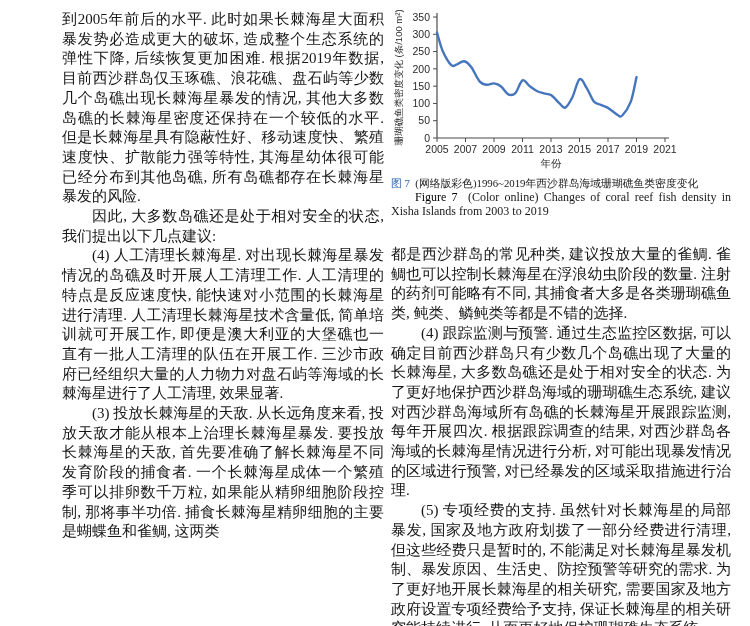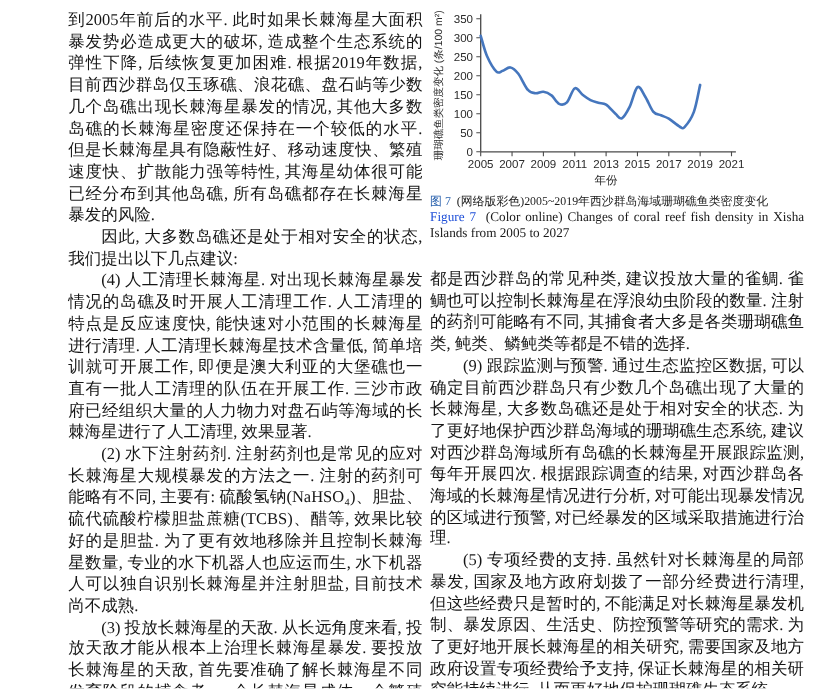--- a/index.html
+++ b/index.html
@@ -45,21 +45,20 @@
 </style>
 </head>
 <body>
 
 <div class="page">
 
   <div class="col col-left">
     <p class="para">到2005年前后的水平. 此时如果长棘海星大面积暴发势必造成更大的破坏, 造成整个生态系统的弹性下降, 后续恢复更加困难. 根据2019年数据, 目前西沙群岛仅玉琢礁、浪花礁、盘石屿等少数几个岛礁出现长棘海星暴发的情况, 其他大多数岛礁的长棘海星密度还保持在一个较低的水平. 但是长棘海星具有隐蔽性好、移动速度快、繁殖速度快、扩散能力强等特性, 其海星幼体很可能已经分布到其他岛礁, 所有岛礁都存在长棘海星暴发的风险.</p>
     <p class="para indent">因此, 大多数岛礁还是处于相对安全的状态, 我们提出以下几点建议:</p>
     <p class="para indent">(4) 人工清理长棘海星. 对出现长棘海星暴发情况的岛礁及时开展人工清理工作. 人工清理的特点是反应速度快, 能快速对小范围的长棘海星进行清理. 人工清理长棘海星技术含量低, 简单培训就可开展工作, 即便是澳大利亚的大堡礁也一直有一批人工清理的队伍在开展工作. 三沙市政府已经组织大量的人力物力对盘石屿等海域的长棘海星进行了人工清理, 效果显著.</p>
-    <p class="para indent">(2) 水下注射药剂. 注射药剂也是常见的应对长棘海星大规模暴发的方法之一. 注射的药剂可能略有不同, 主要有: 硫酸氢钠(NaHSO₄)、胆盐、硫代硫酸柠檬胆盐蔗糖(TCBS)、醋等, 效果比较好的是胆盐. 为了更有效地移除并且控制长棘海星数量, 专业的水下机器人也应运而生, 水下机器人可以独自识别长棘海星并注射胆盐, 目前技术尚不成熟.</p>
     <p class="para indent">(3) 投放长棘海星的天敌. 从长远角度来看, 投放天敌才能从根本上治理长棘海星暴发. 要投放长棘海星的天敌, 首先要准确了解长棘海星不同发育阶段的捕食者. 一个长棘海星成体一个繁殖季可以排卵数千万粒, 如果能从精卵细胞阶段控制, 那将事半功倍. 捕食长棘海星精卵细胞的主要是蝴蝶鱼和雀鲷, 这两类</p>
   </div>
 
   <div class="col col-right">
 
     <figure class="fig">
       <div class="chart-wrap">
         <svg id="chart-svg" width="340" height="167" viewBox="0 0 340 167">
             <line x1="46" y1="8" x2="46" y2="133" stroke="#4a4a4a" stroke-width="1.2"></line>
             <line x1="46" y1="133" x2="278" y2="133" stroke="#4a4a4a" stroke-width="1.2"></line>
@@ -98,29 +97,29 @@
             <line x1="274" y1="133" x2="274" y2="137" stroke="#4a4a4a" stroke-width="1"></line>
             <text x="274" y="148" text-anchor="middle" font-size="10.5" fill="#2a2a2a">2021</text>
             <text x="160" y="162" text-anchor="middle" font-size="10.5" fill="#2a2a2a">年份</text>
             <text x="11" y="72.5" transform="rotate(-90 11 72.5)" text-anchor="middle" font-size="9.5" fill="#2a2a2a">珊瑚礁鱼类密度变化 (条/100 m²)</text>
             <path d="M 46.0 27.6 C 47.0 30.6, 49.3 40.5, 51.7 45.9 C 54.1 51.3, 57.9 57.8, 60.3 60.1 C 62.6 62.3, 63.8 60.0, 66.0 59.4 C 68.1 58.7, 70.7 55.8, 73.1 56.3 C 75.5 56.7, 77.6 58.7, 80.2 62.1 C 82.8 65.5, 86.1 73.7, 88.8 76.6 C 91.4 79.6, 93.5 79.5, 95.9 79.8 C 98.3 80.0, 100.6 78.1, 103.0 78.4 C 105.4 78.7, 107.8 79.6, 110.1 81.5 C 112.5 83.3, 114.9 88.3, 117.3 89.4 C 119.6 90.5, 122.0 90.4, 124.4 88.1 C 126.8 85.7, 129.1 76.4, 131.5 75.3 C 133.9 74.1, 136.3 79.4, 138.6 81.1 C 141.0 82.9, 143.4 84.8, 145.8 86.0 C 148.1 87.2, 150.5 87.7, 152.9 88.4 C 155.3 89.1, 157.4 88.5, 160.0 90.1 C 162.6 91.8, 166.2 96.4, 168.5 98.4 C 170.9 100.5, 172.1 103.6, 174.3 102.6 C 176.4 101.5, 179.0 96.9, 181.4 92.2 C 183.8 87.5, 186.1 75.8, 188.5 74.2 C 190.9 72.7, 193.3 79.2, 195.6 82.9 C 198.0 86.6, 200.4 93.5, 202.8 96.4 C 205.1 99.2, 207.5 98.7, 209.9 99.8 C 212.3 100.9, 214.1 101.2, 217.0 102.9 C 219.9 104.7, 224.6 108.9, 227.0 110.2 C 229.4 111.5, 229.1 112.8, 231.3 110.5 C 233.4 108.3, 237.4 103.1, 239.8 96.7 C 242.2 90.3, 244.5 76.2, 245.5 72.2" fill="none" stroke="#4576bd" stroke-width="2.4" stroke-linecap="round" stroke-linejoin="round"></path>
           </svg>
       </div>
       <figcaption class="caption">
         <div class="cap-cn">
           <span class="cap-label" style="color: rgb(44, 99, 174);">图 7</span>&nbsp;
-          <span>(网络版彩色)2005~2019年西沙群岛海域珊瑚礁鱼类密度变化</span>
+          <span>(网络版彩色)1996~2019年西沙群岛海域珊瑚礁鱼类密度变化</span>
         </div>
         <div class="cap-en">
-          <span class="cap-label" style="color: #1d4ed8;">Figure 7</span>&nbsp;
-          <span>(Color online) Changes of coral reef fish density in Xisha Islands from 2005 to 2027</span>
+          <span class="cap-label" style="color: #000000; margin-left: 24px;">Figure 7</span>&nbsp;
+          <span>(Color online) Changes of coral reef fish density in Xisha Islands from 2003 to 2019</span>
         </div>
       </figcaption>
     </figure>
 
     <div class="body-text">
       <p class="para">都是西沙群岛的常见种类, 建议投放大量的雀鲷. 雀鲷也可以控制长棘海星在浮浪幼虫阶段的数量. 注射的药剂可能略有不同, 其捕食者大多是各类珊瑚礁鱼类, 鲀类、鳞鲀类等都是不错的选择.</p>
-      <p class="para indent">(9) 跟踪监测与预警. 通过生态监控区数据, 可以确定目前西沙群岛只有少数几个岛礁出现了大量的长棘海星, 大多数岛礁还是处于相对安全的状态. 为了更好地保护西沙群岛海域的珊瑚礁生态系统, 建议对西沙群岛海域所有岛礁的长棘海星开展跟踪监测, 每年开展四次. 根据跟踪调查的结果, 对西沙群岛各海域的长棘海星情况进行分析, 对可能出现暴发情况的区域进行预警, 对已经暴发的区域采取措施进行治理.</p>
+      <p class="para indent">(4) 跟踪监测与预警. 通过生态监控区数据, 可以确定目前西沙群岛只有少数几个岛礁出现了大量的长棘海星, 大多数岛礁还是处于相对安全的状态. 为了更好地保护西沙群岛海域的珊瑚礁生态系统, 建议对西沙群岛海域所有岛礁的长棘海星开展跟踪监测, 每年开展四次. 根据跟踪调查的结果, 对西沙群岛各海域的长棘海星情况进行分析, 对可能出现暴发情况的区域进行预警, 对已经暴发的区域采取措施进行治理.</p>
       <p class="para indent">(5) 专项经费的支持. 虽然针对长棘海星的局部暴发, 国家及地方政府划拨了一部分经费进行清理, 但这些经费只是暂时的, 不能满足对长棘海星暴发机制、暴发原因、生活史、防控预警等研究的需求. 为了更好地开展长棘海星的相关研究, 需要国家及地方政府设置专项经费给予支持, 保证长棘海星的相关研究能持续进行, 从而更好地保护珊瑚礁生态系统.</p>
     </div>
 
   </div>
 </div>
 
 </body></html>

